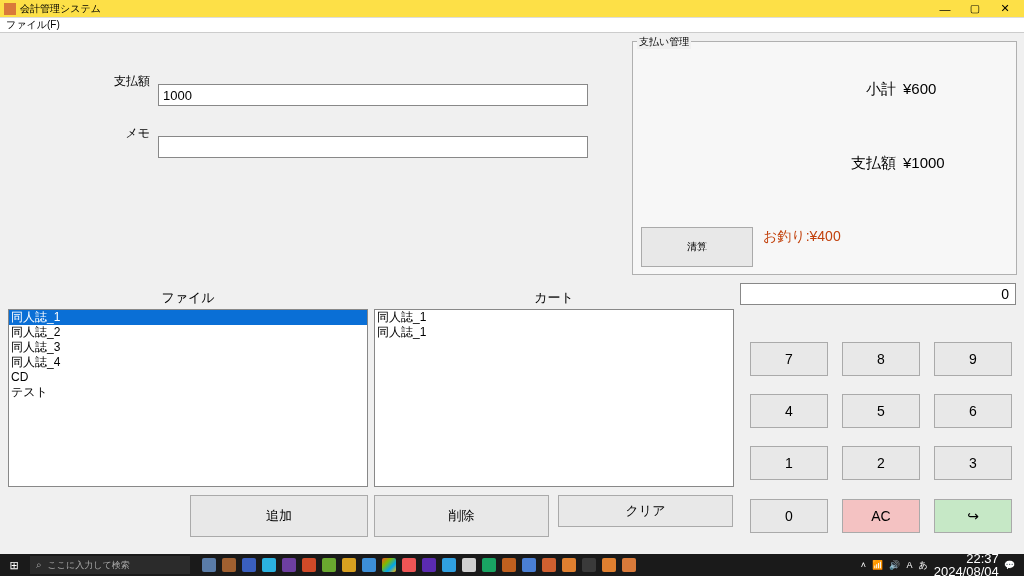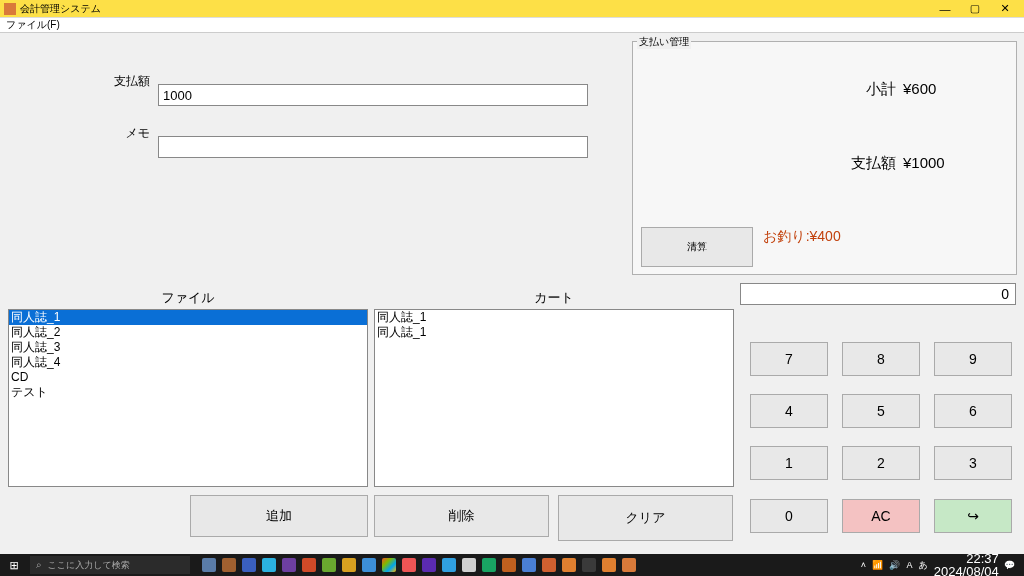--- a/index.html
+++ b/index.html
@@ -89,21 +89,21 @@
       <div class="row">CD</div>
       <div class="row">テスト</div>
     </div>
   <div class="listbox" id="cart-list" style="left:374px; top:276px; width:360px; height:178px;">
       <div class="row">同人誌_1</div>
       <div class="row">同人誌_1</div>
     </div>
 
   <div class="btn" style="left:190px; top:462px; width:178px; height:42px;">追加</div>
   <div class="btn" style="left:374px; top:462px; width:175px; height:42px;">削除</div>
-  <div class="btn" style="left:558px; top:462px; width:175px; height:46px;">クリア</div>
+  <div class="btn" style="left:558px; top:462px; width:175px; height:32px;">クリア</div>
 
   <div class="display" style="left:740px; top:250px; width:276px; height:22px;">0</div>
 
   <div class="btn key" style="left:750px; top:309px; width:78px; height:34px;">7</div>
   <div class="btn key" style="left:842px; top:309px; width:78px; height:34px;">8</div>
   <div class="btn key" style="left:934px; top:309px; width:78px; height:34px;">9</div>
 
   <div class="btn key" style="left:750px; top:361px; width:78px; height:34px;">4</div>
   <div class="btn key" style="left:842px; top:361px; width:78px; height:34px;">5</div>
   <div class="btn key" style="left:934px; top:361px; width:78px; height:34px;">6</div>

